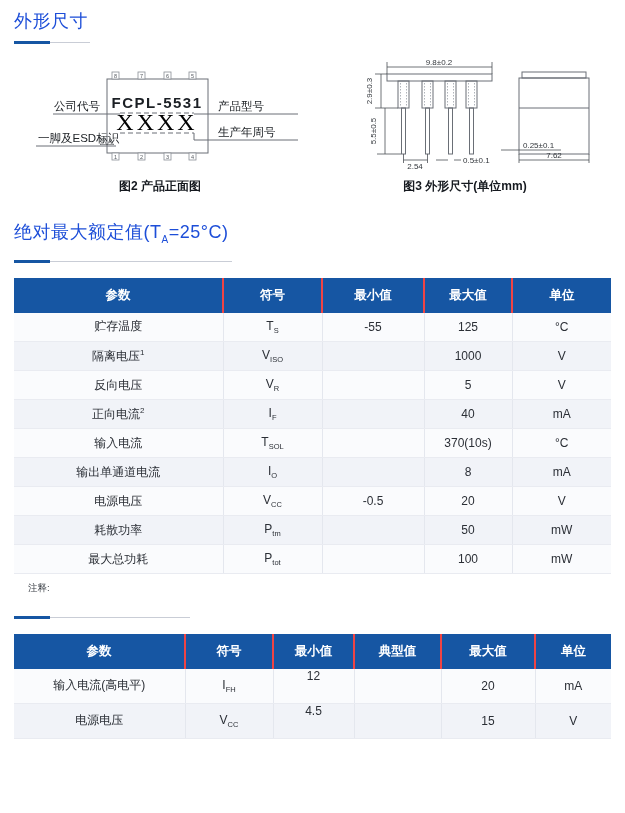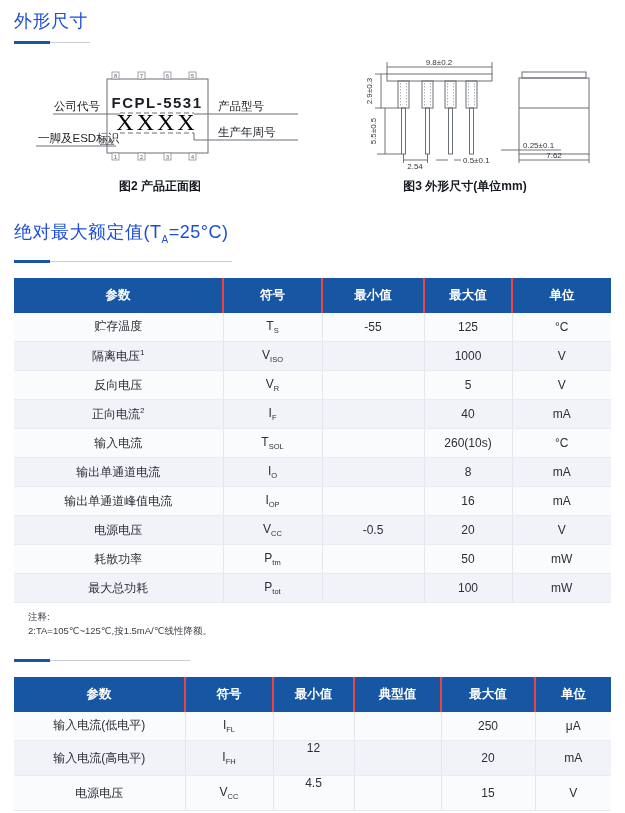--- a/index.html
+++ b/index.html
@@ -217,35 +217,28 @@
           <td><span>正向电流</span><sup>2</sup></td>
           <td><span>I</span><sub>F</sub></td>
           <td></td>
           <td>40</td>
           <td>mA</td>
         </tr>
         <tr>
           <td><span>输入电流</span><sup></sup></td>
           <td><span>T</span><sub>SOL</sub></td>
           <td></td>
-          <td>260(10s)</td>
+          <td>370(10s)</td>
           <td>°C</td>
         </tr>
         <tr>
           <td><span>输出单通道电流</span><sup></sup></td>
           <td><span>I</span><sub>O</sub></td>
           <td></td>
           <td>8</td>
-          <td>mA</td>
-        </tr>
-        <tr>
-          <td><span>输出单通道峰值电流</span><sup></sup></td>
-          <td><span>I</span><sub>OP</sub></td>
-          <td></td>
-          <td>16</td>
           <td>mA</td>
         </tr>
         <tr>
           <td><span>电源电压</span><sup></sup></td>
           <td><span>V</span><sub>CC</sub></td>
           <td>-0.5</td>
           <td>20</td>
           <td>V</td>
         </tr>
         <tr>
@@ -260,21 +253,20 @@
           <td><span>P</span><sub>tot</sub></td>
           <td></td>
           <td>100</td>
           <td>mW</td>
         </tr>
       </tbody>
     </table>
 
     <div class="notes">
       <div>注释:</div>
-      <div>2:TA=105℃~125℃,按1.5mA/℃线性降额。</div>
     </div>
   </section>
 
   <section class="sec" style="margin-top:21px">
     <div class="rule">
       <span class="blue"></span>
         <span class="gray" style="width:140px"></span>
     </div>
 
     <table>
@@ -291,28 +283,20 @@
         <th>参数</th>
         <th>符号</th>
         <th>最小值</th>
         <th>典型值</th>
         <th>最大值</th>
         <th>单位</th>
       </tr>
         </thead>
       <tbody>
         <tr>
-          <td>输入电流(低电平)</td>
-          <td><span>I</span><sub>FL</sub></td>
-          <td></td>
-          <td></td>
-          <td>250</td>
-          <td>μA</td>
-        </tr>
-        <tr>
           <td>输入电流(高电平)</td>
           <td><span>I</span><sub>FH</sub></td>
           <td class="sink">12</td>
           <td></td>
           <td>20</td>
           <td>mA</td>
         </tr>
         <tr>
           <td>电源电压</td>
           <td><span>V</span><sub>CC</sub></td>

